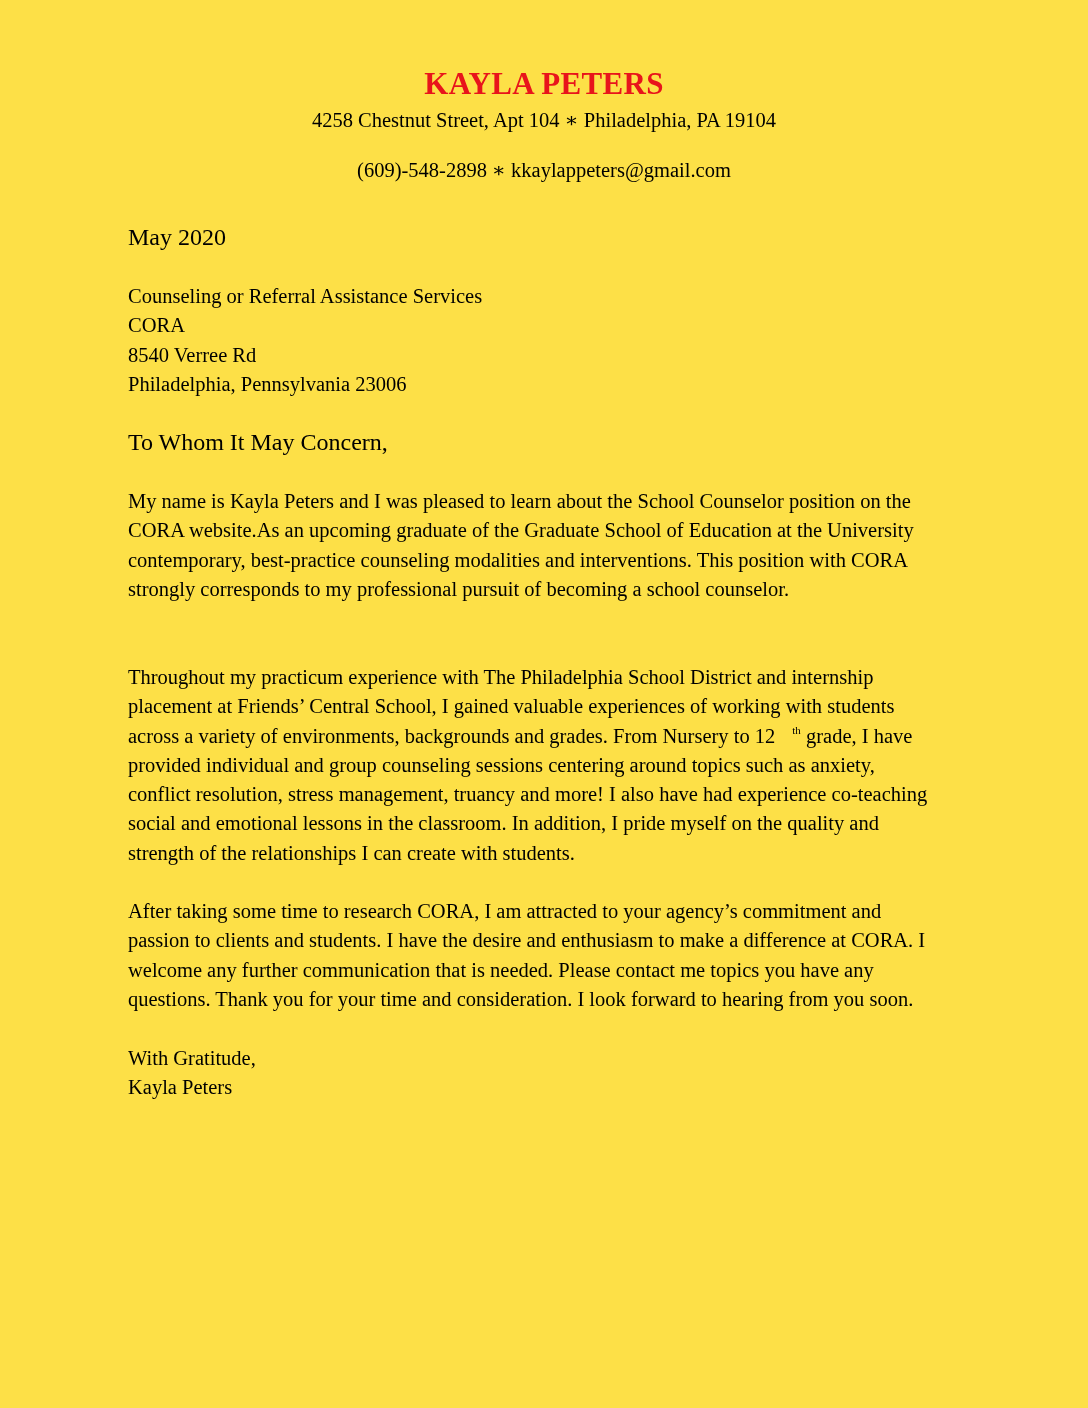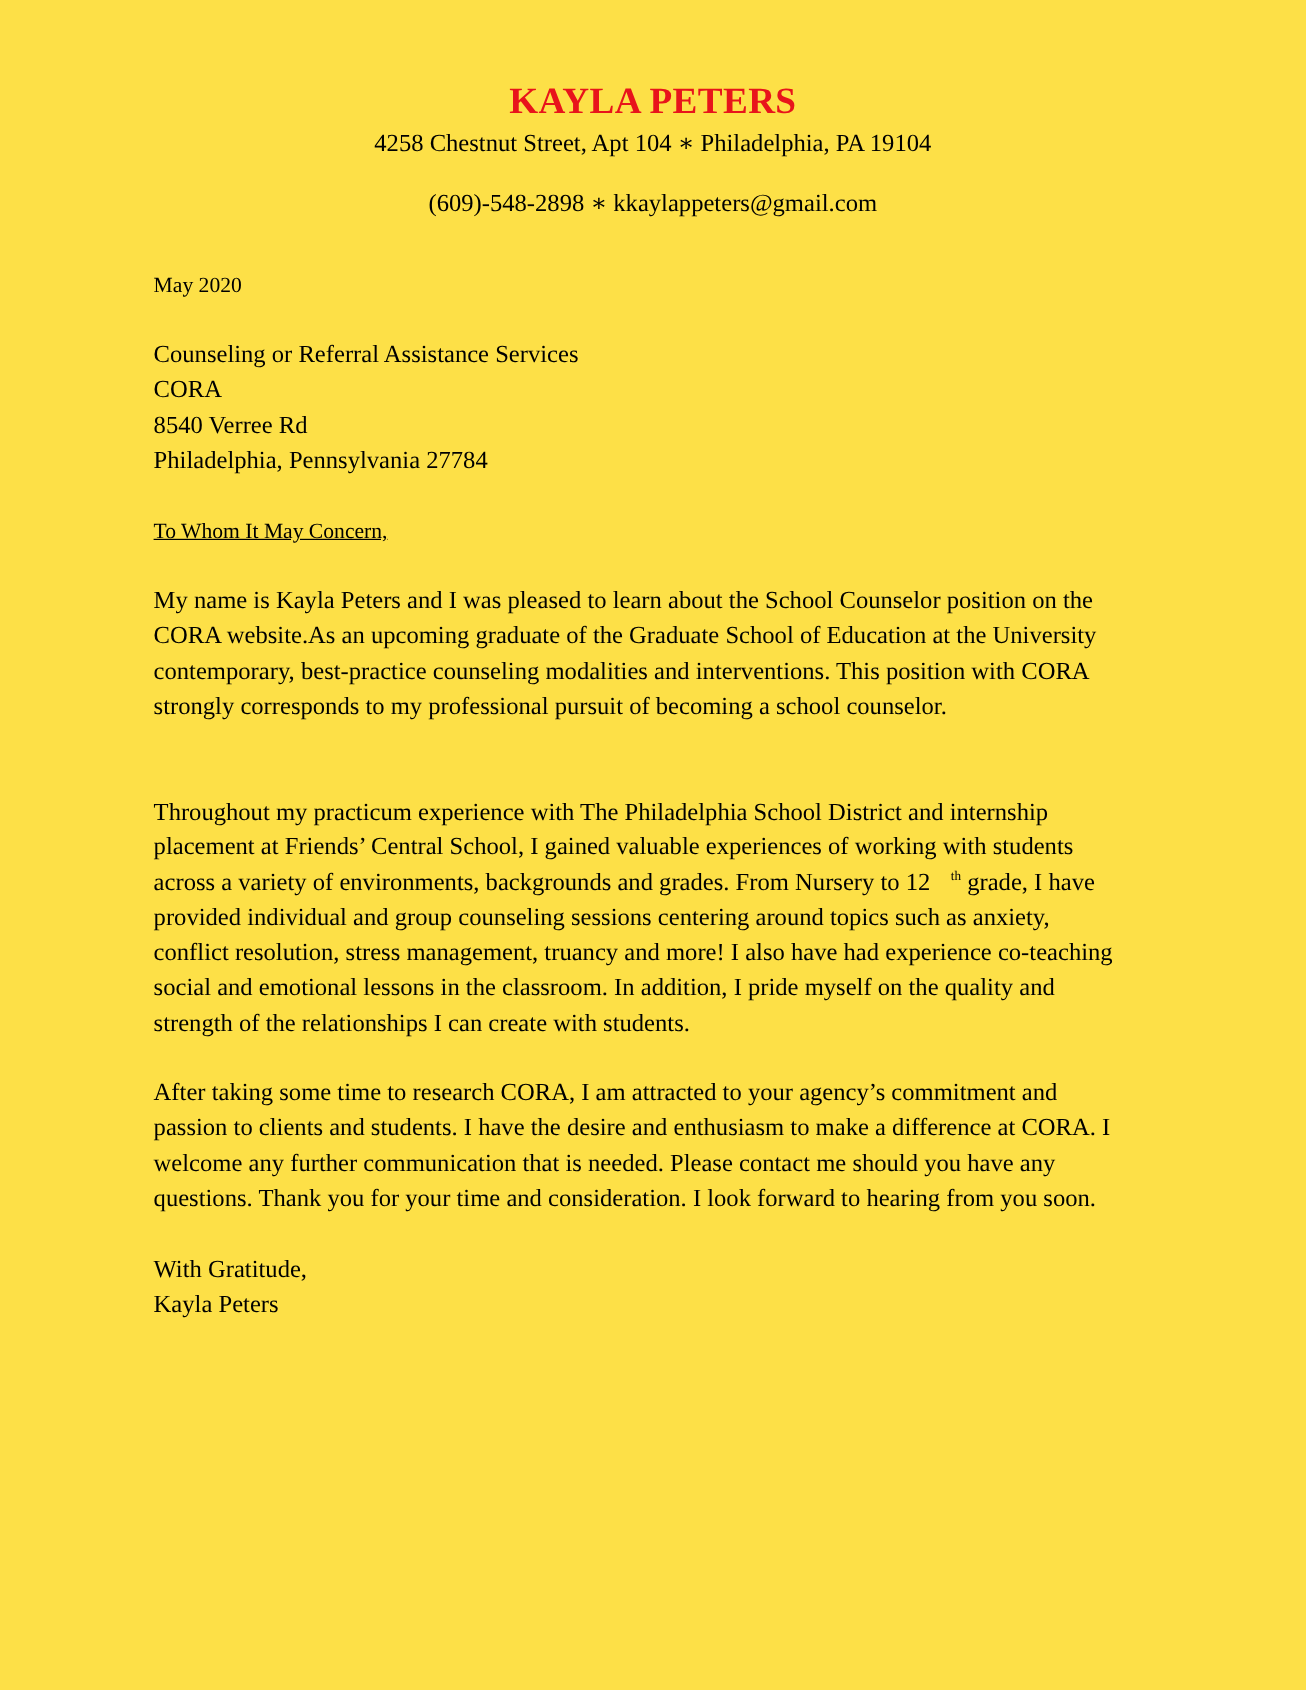--- a/index.html
+++ b/index.html
@@ -2,44 +2,44 @@
 <html><head>
 <meta charset="utf-8">
 <style>
   html, body { margin: 0; padding: 0; background: #ffffff; }
   body { width: 1088px; height: 1408px; position: relative; overflow: hidden;
          font-family: "Liberation Serif", "DejaVu Serif", serif; color: #000; }
   .page { position: absolute; left: 0; top: 0; width: 1088px; height: 1408px; background: #fde047; }
   .name { position: absolute; left: 0; width: 1088px; top: 64px; text-align: center;
           font-size: 31px; font-weight: bold; color: #e8141b; letter-spacing: 0.3px; line-height: 40px; }
   .contact { position: absolute; left: 0; width: 1088px; text-align: center; font-size: 20.5px; line-height: 29px; }
-  .line { position: absolute; left: 128px; font-size: 18px; line-height: 29px; white-space: nowrap; }
+  .line { position: absolute; left: 128px; font-size: 24px; line-height: 29px; white-space: nowrap; }
   .block { position: absolute; left: 128px; font-size: 20.5px; line-height: 29.3px; white-space: nowrap; }
   .block span { display: block; }
   sup { font-size: 11px; vertical-align: 9px; line-height: 0; margin-left: 17px; }
 </style>
 </head>
 <body>
 
 <div class="page">
 
   <div class="name">KAYLA PETERS</div>
   <div class="contact" style="top:106px;">4258 Chestnut Street, Apt 104 ∗ Philadelphia, PA 19104</div>
   <div class="contact" style="top:135px;margin-top:21px;">(609)-548-2898  ∗ kkaylappeters@gmail.com</div>
 
   <div class="line" style="top:223px;">May 2020</div>
 
   <div class="block" style="top:282px;">
     <span>Counseling or Referral Assistance Services</span>
     <span>CORA</span>
     <span>8540 Verree Rd</span>
-    <span>Philadelphia, Pennsylvania 27784</span>
+    <span>Philadelphia, Pennsylvania 23006</span>
   </div>
 
-  <div class="line" style="top:428px;text-decoration:underline;">To Whom It May Concern,</div>
+  <div class="line" style="top:428px;">To Whom It May Concern,</div>
 
   <div class="block" style="top:487px;">
     <span>My name is Kayla Peters and I was pleased to learn about the School Counselor position on the</span>
     <span>CORA website.As an upcoming graduate of the Graduate School of Education at the University</span>
     <span>contemporary, best-practice counseling modalities and interventions. This position with CORA</span>
     <span>strongly corresponds to my professional pursuit of becoming a school counselor.</span>
   </div>
 
   <div class="block" style="top:663px;">
     <span>Throughout my practicum experience with The Philadelphia School District and internship</span>
@@ -47,21 +47,21 @@
     <span><i style="font-style:normal">across a variety of environments, backgrounds and grades. From Nursery to 12</i><sup>th</sup><i style="font-style:normal"> grade, I have</i></span>
     <span>provided individual and group counseling sessions centering around topics such as anxiety,</span>
     <span>conflict resolution, stress management, truancy and more! I also have had experience co-teaching</span>
     <span>social and emotional lessons in the classroom. In addition, I pride myself on the quality and</span>
     <span>strength of the relationships I can create with students.</span>
   </div>
 
   <div class="block" style="top:897px;">
     <span>After taking some time to research CORA, I am attracted to your agency’s commitment and</span>
     <span>passion to clients and students. I have the desire and enthusiasm to make a difference at CORA. I</span>
-    <span>welcome any further communication that is needed. Please contact me should you have any</span>
+    <span>welcome any further communication that is needed. Please contact me topics you have any</span>
     <span>questions. Thank you for your time and consideration. I look forward to hearing from you soon.</span>
   </div>
 
   <div class="block" style="top:1044px;">
     <span>With Gratitude,</span>
     <span>Kayla Peters</span>
   </div>
 
 </div>
 

